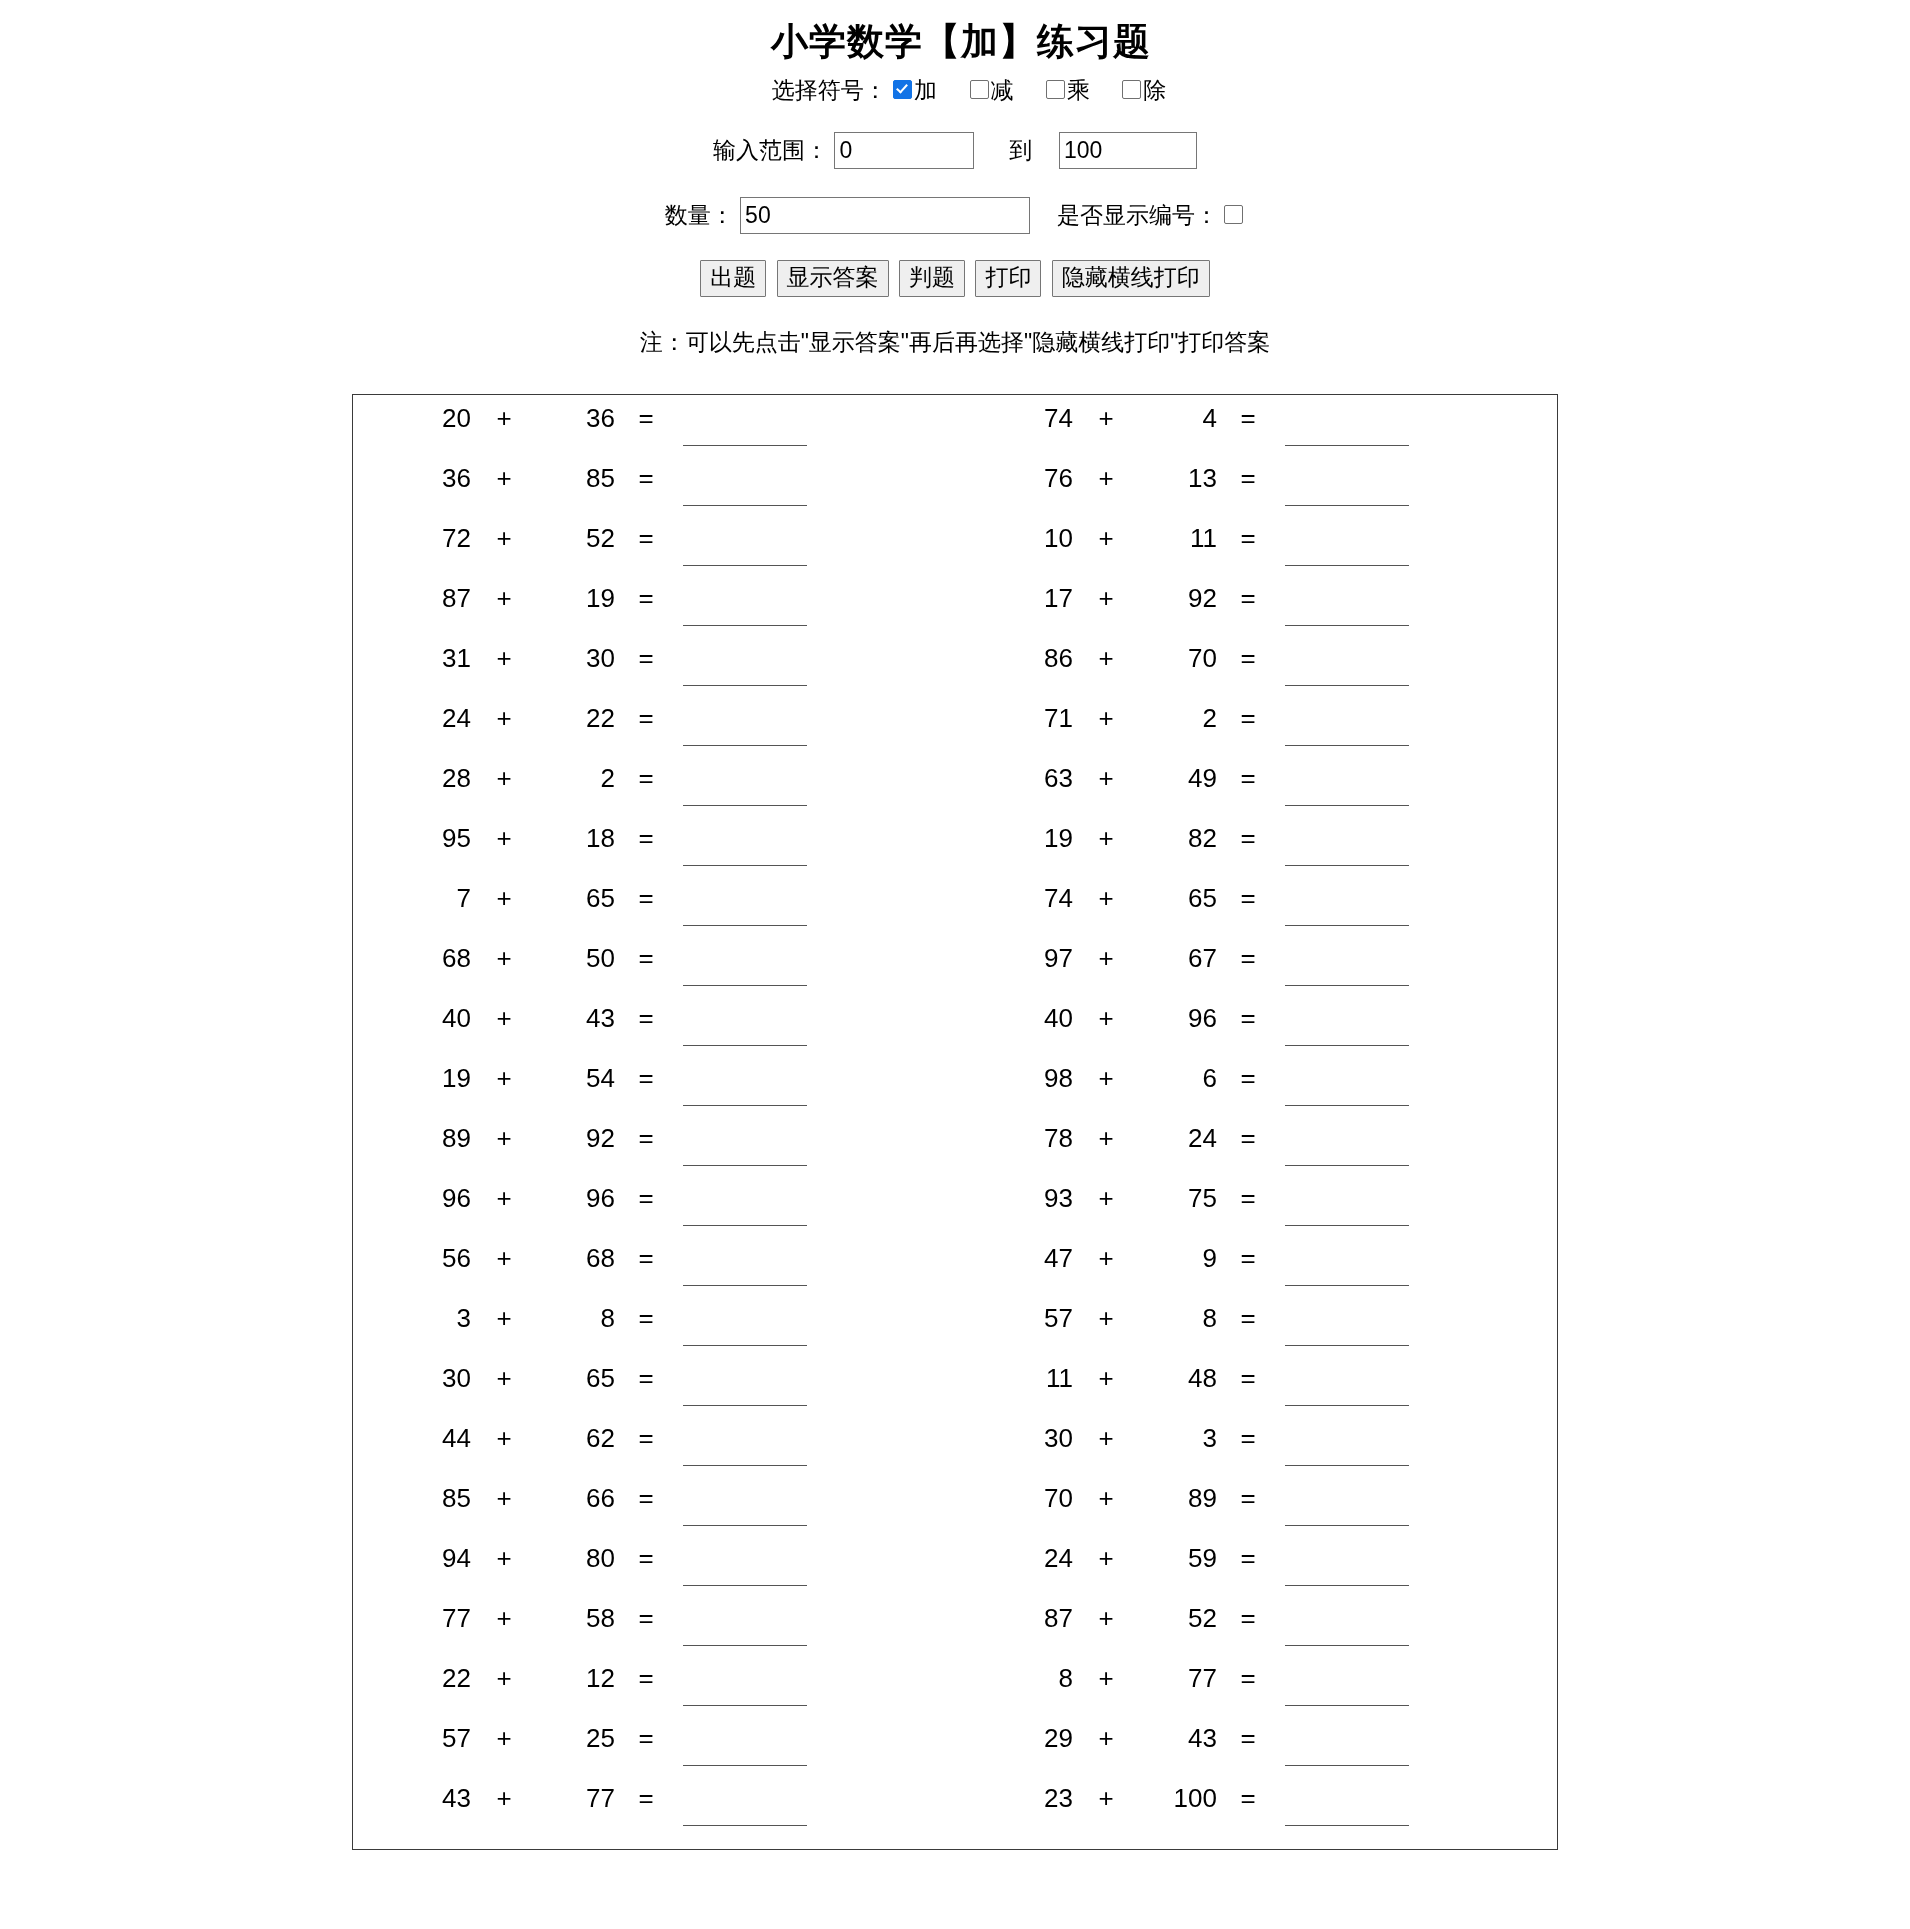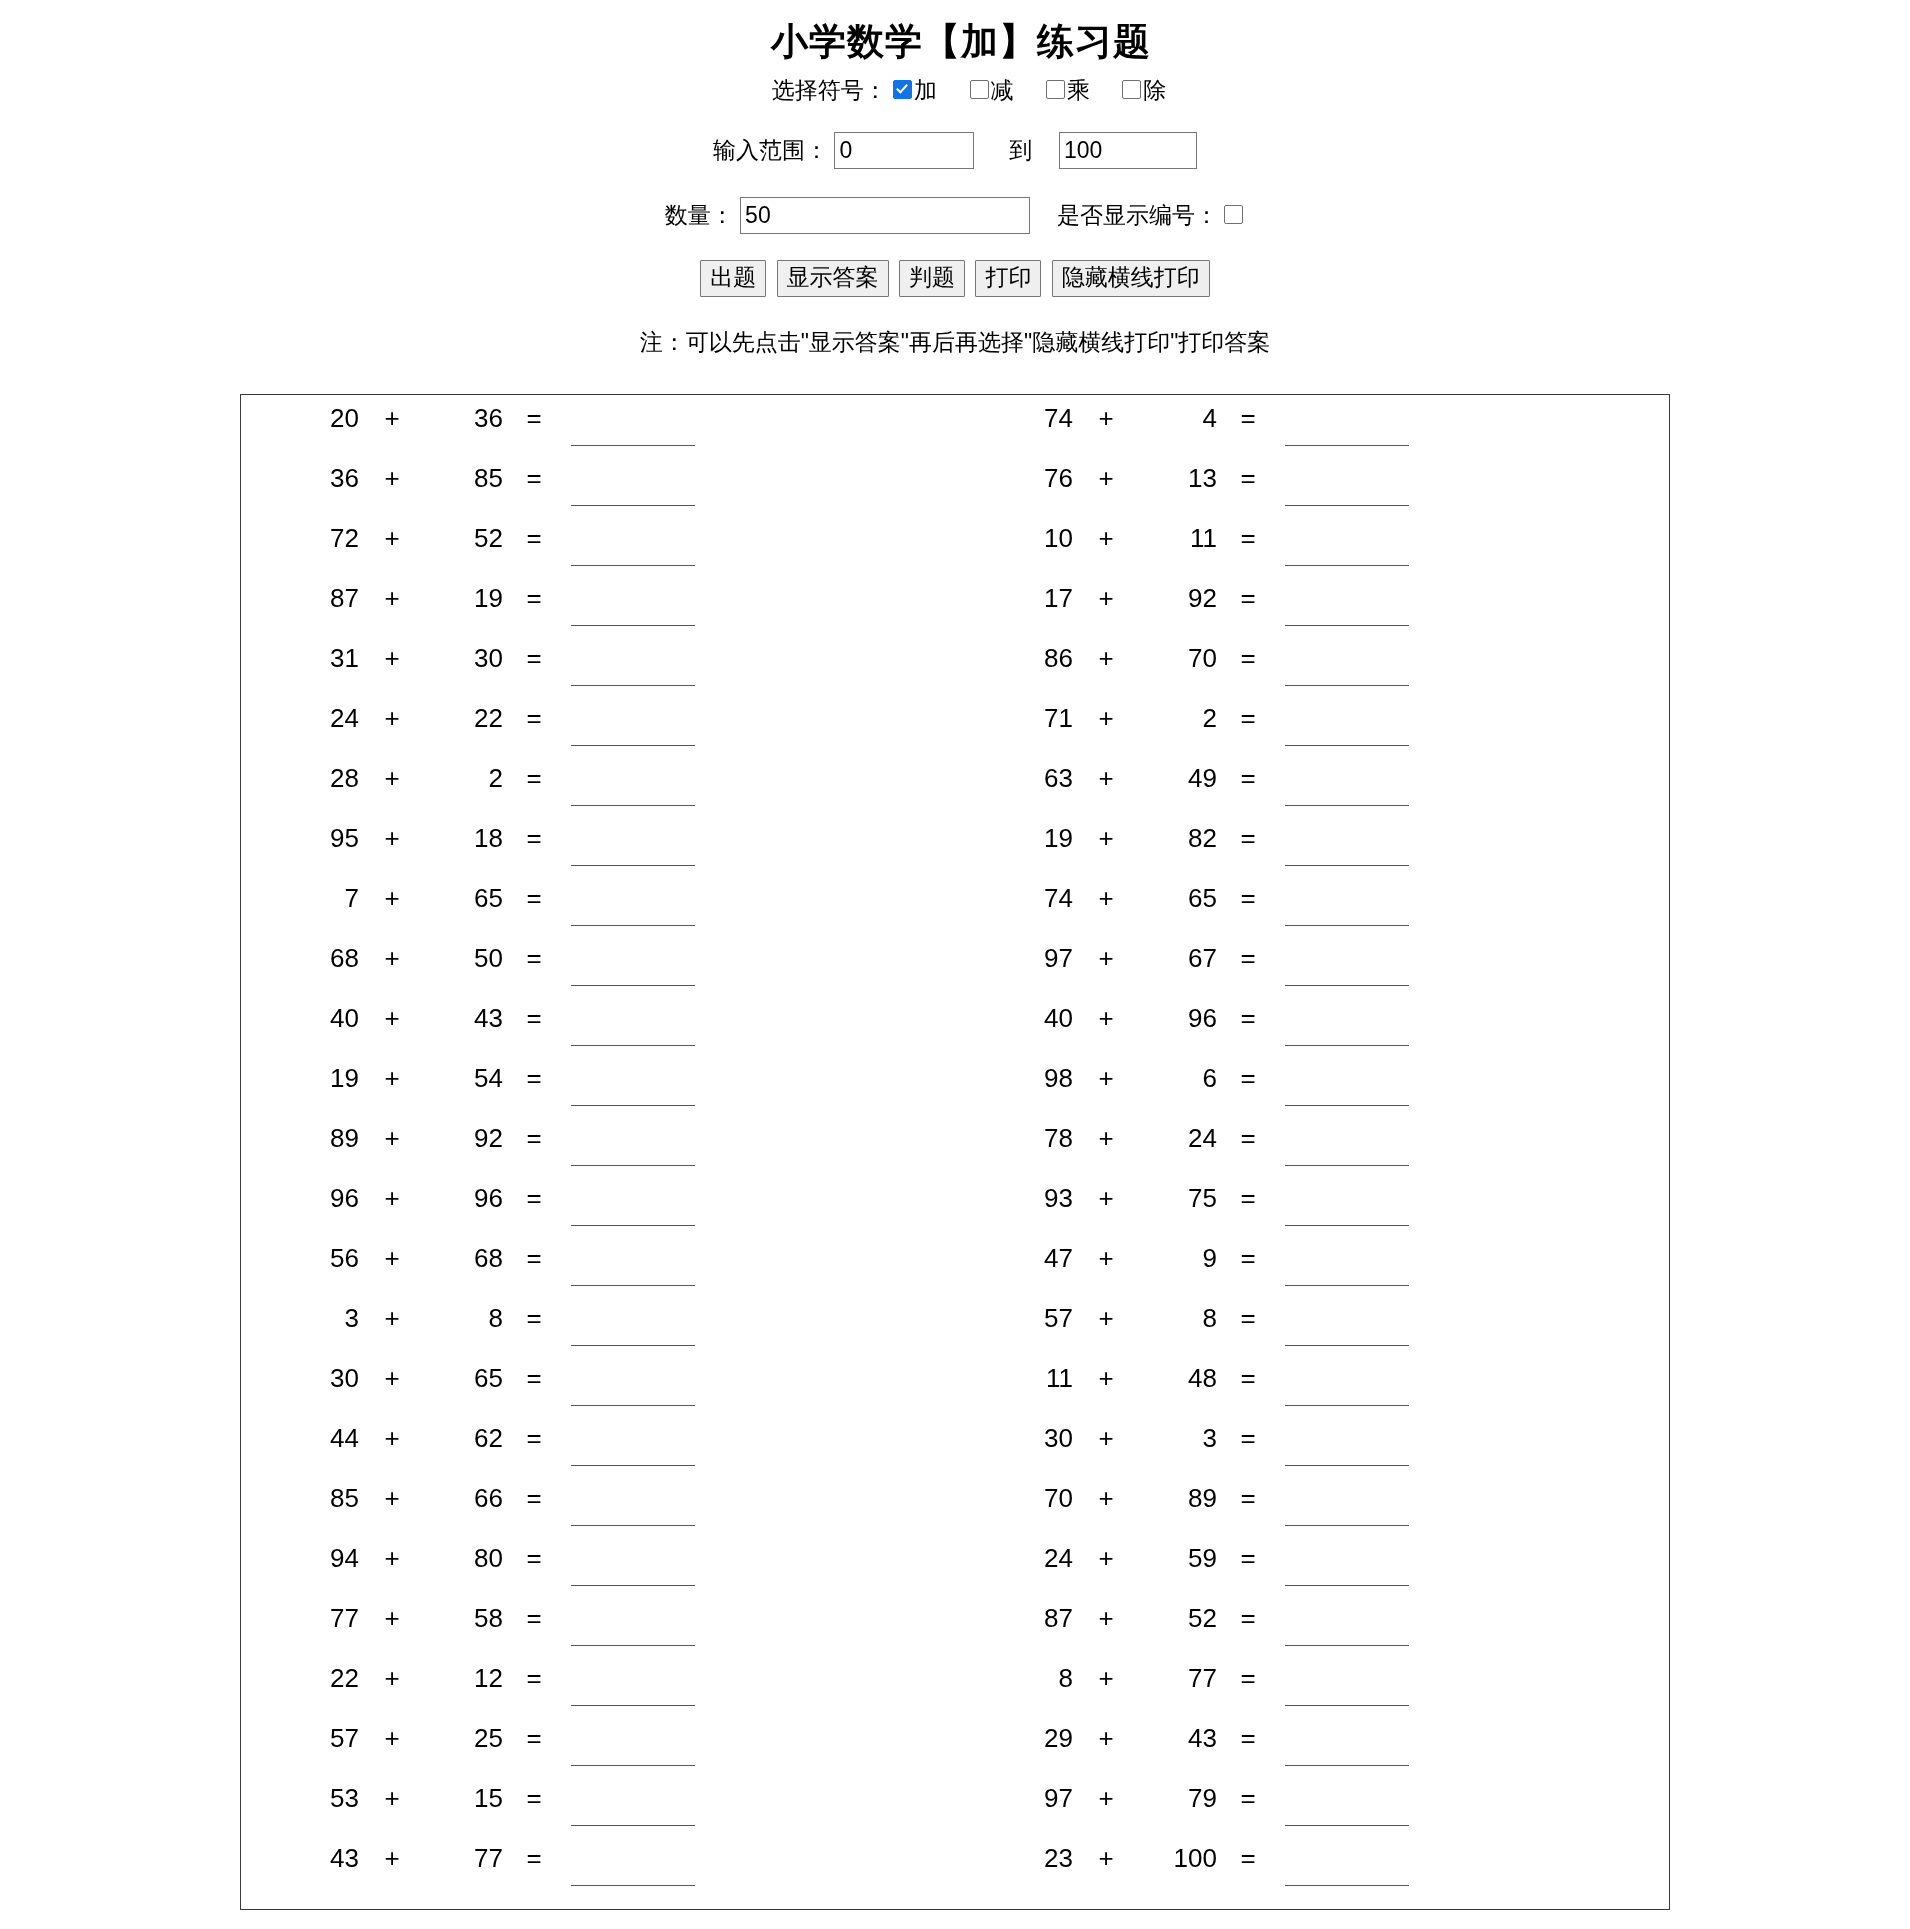--- a/index.html
+++ b/index.html
@@ -113,21 +113,21 @@
 
   .note {
     text-align: center;
     font-size: 23px;
     margin-top: 4px;
     margin-bottom: 36px;
   }
 
   
   .grid-wrap {
-    width: 1430px;
+    width: 1206px;
     margin: 2px auto;
     border: 1px solid #3a3a3a;
     box-sizing: border-box;
     padding: 8px 0 6px 0;
     background: #ffffff;
   }
   .grid {
     width: 100%;
     border-collapse: collapse;
   }
@@ -678,40 +678,20 @@
                 <span class="p-op">+</span>
                 <span class="p-b">43</span>
                 <span class="p-eq">=</span>
                 <span class="p-ans"></span>
               </div>
             </td>
           </tr>
           <tr>
             <td>
               <div class="prob">
-                <span class="p-a">53</span>
-                <span class="p-op">+</span>
-                <span class="p-b">15</span>
-                <span class="p-eq">=</span>
-                <span class="p-ans"></span>
-              </div>
-            </td>
-            <td>
-              <div class="prob">
-                <span class="p-a">97</span>
-                <span class="p-op">+</span>
-                <span class="p-b">79</span>
-                <span class="p-eq">=</span>
-                <span class="p-ans"></span>
-              </div>
-            </td>
-          </tr>
-          <tr>
-            <td>
-              <div class="prob">
                 <span class="p-a">43</span>
                 <span class="p-op">+</span>
                 <span class="p-b">77</span>
                 <span class="p-eq">=</span>
                 <span class="p-ans"></span>
               </div>
             </td>
             <td>
               <div class="prob">
                 <span class="p-a">23</span>

